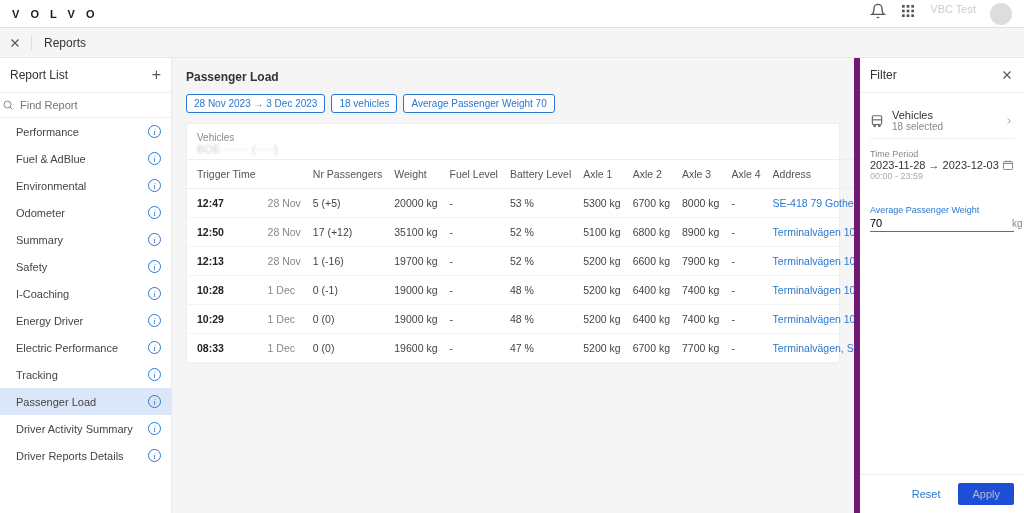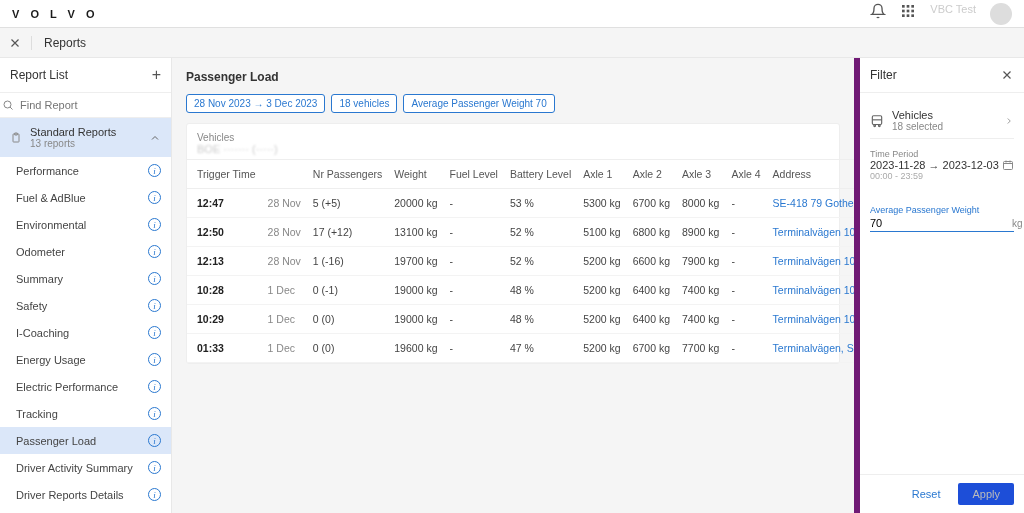--- a/index.html
+++ b/index.html
@@ -106,33 +106,20 @@
       <span class="plus">+</span>
     </div>
     <div class="search-row">
       <svg class="magnify" viewBox="0 0 24 24" fill="none" stroke="currentColor" stroke-width="2">
           <circle cx="11" cy="11" r="7"></circle>
           <path d="M21 21l-5-5"></path>
         </svg>
       <input placeholder="Find Report" style="">
     </div>
     <div id="tree">
-        <div class="tree-group active">
-          <svg class="tree-icon" viewBox="0 0 24 24" fill="none" stroke="currentColor" stroke-width="2">
-            <rect x="6" y="4" width="12" height="16" rx="1"></rect>
-            <rect x="9" y="2" width="6" height="4" rx="1"></rect>
-          </svg>
-  <div class="tree-text">
-            <div class="t1">Standard Reports</div>
-            <div class="t2">13 reports</div>
-          </div>
-  <svg class="chev" viewBox="0 0 24 24" fill="none" stroke="currentColor" stroke-width="2">
-            <path d="M18 15l-6-6-6 6"></path>
-          </svg>
-        </div>
         <div class="tree-items">
           <div class="tree-item">
             <span>Performance</span>
             <span class="info-i">i</span>
           </div>
           <div class="tree-item">
             <span>Fuel &amp; AdBlue</span>
             <span class="info-i">i</span>
           </div>
           <div class="tree-item">
@@ -149,21 +136,21 @@
           </div>
           <div class="tree-item">
             <span>Safety</span>
             <span class="info-i">i</span>
           </div>
           <div class="tree-item">
             <span>I-Coaching</span>
             <span class="info-i">i</span>
           </div>
           <div class="tree-item">
-            <span>Energy Usage</span>
+            <span>Energy Driver</span>
             <span class="info-i">i</span>
           </div>
           <div class="tree-item">
             <span>Electric Performance</span>
             <span class="info-i">i</span>
           </div>
           <div class="tree-item">
             <span>Tracking</span>
             <span class="info-i">i</span>
           </div>
@@ -225,21 +212,21 @@
               <td>5300 kg</td>
               <td>6700 kg</td>
               <td>8000 kg</td>
               <td>-</td>
               <td class="addr">SE-418 79 Gothenburg, Swe</td>
             </tr>
             <tr>
               <td class="time">12:50</td>
               <td style="color:#888">28 Nov</td>
               <td>17 (+12)</td>
-              <td>13100 kg</td>
+              <td>35100 kg</td>
               <td>-</td>
               <td>52 %</td>
               <td>5100 kg</td>
               <td>6800 kg</td>
               <td>8900 kg</td>
               <td>-</td>
               <td class="addr">Terminalvägen 10, SE-418 79</td>
             </tr>
             <tr>
               <td class="time">12:13</td>
@@ -274,21 +261,21 @@
               <td>19000 kg</td>
               <td>-</td>
               <td>48 %</td>
               <td>5200 kg</td>
               <td>6400 kg</td>
               <td>7400 kg</td>
               <td>-</td>
               <td class="addr">Terminalvägen 10, SE-418 79</td>
             </tr>
             <tr>
-              <td class="time">01:33</td>
+              <td class="time">08:33</td>
               <td style="color:#888">1 Dec</td>
               <td>0 (0)</td>
               <td>19600 kg</td>
               <td>-</td>
               <td>47 %</td>
               <td>5200 kg</td>
               <td>6700 kg</td>
               <td>7700 kg</td>
               <td>-</td>
               <td class="addr">Terminalvägen, SE-418 79 G</td>

